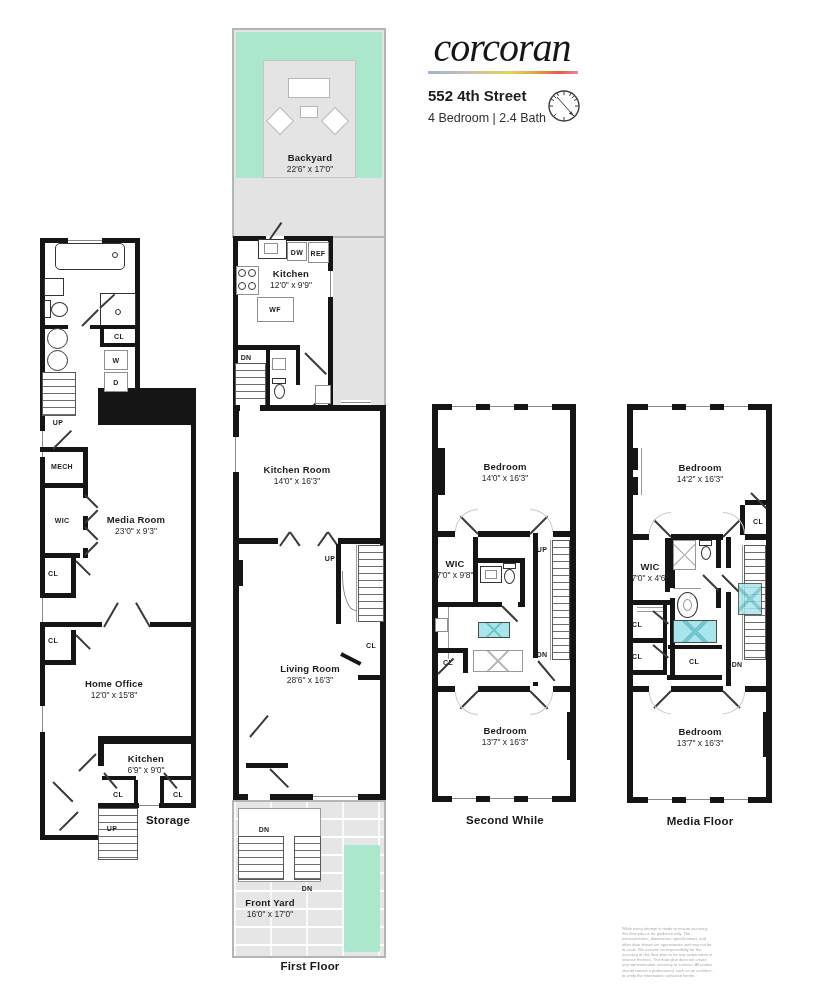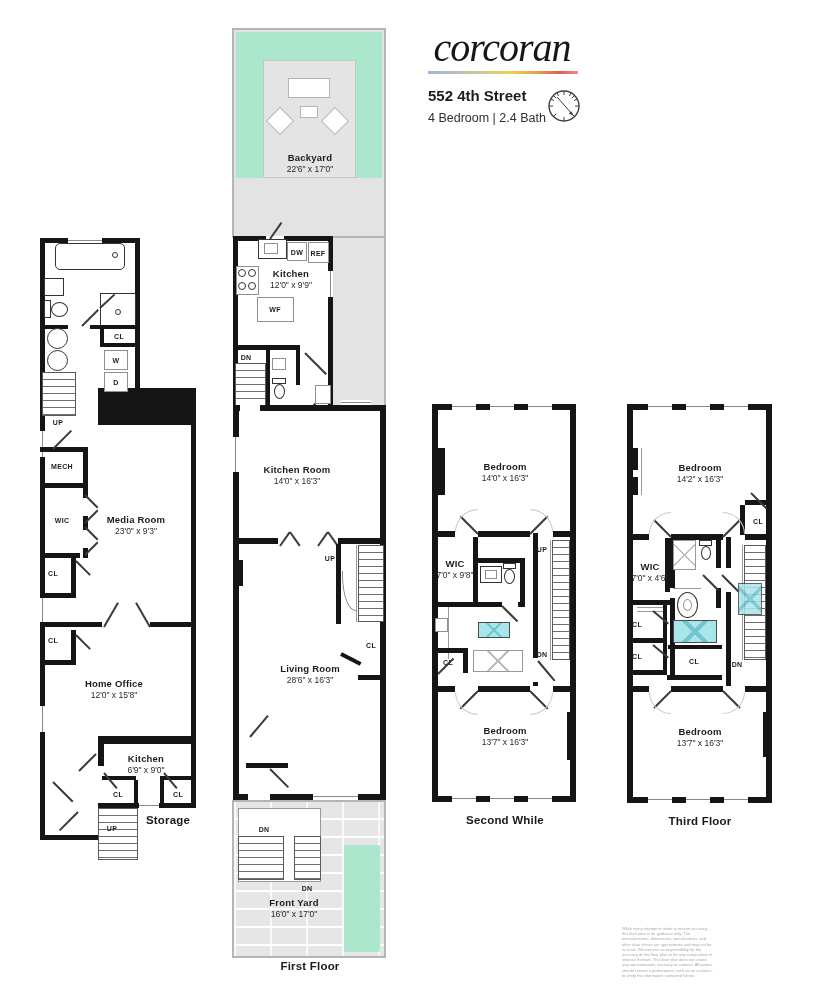--- a/index.html
+++ b/index.html
@@ -266,21 +266,21 @@
     <div class="win-h" style="left:83px;top:768px;width:45px;height:6px"></div>
 
     <div class="lot" style="left:2px;top:774px;width:154px;height:158px;padding:0"></div>
     <div class="pave" style="left:4px;top:776px;width:150px;height:154px"></div>
     <div class="green" style="left:114px;top:819px;width:36px;height:107px;border-radius:2px"></div>
     <div class="abs" style="left:8px;top:782px;width:83px;height:74px;background:#fff;border:1px solid #9a9a9a"></div>
     <div class="st" style="left:8px;top:810px;width:46px;height:44px"></div>
     <div class="tag" style="left:34px;top:803px">DN</div>
     <div class="st" style="left:64px;top:810px;width:27px;height:44px"></div>
     <div class="tag" style="left:77px;top:862px">DN</div>
-    <div class="rl" style="left:64px;top:882px">
+    <div class="rl" style="left:40px;top:882px">
       <div class="nm">Front Yard</div>
       <div class="dm">16'0" x 17'0"</div>
     </div>
     <div class="flabel" style="left:80px;top:940px">First Floor</div>
   </div>
 
   <div class="plan" style="left:430px;top:402px;width:150px;height:430px">
     <div class="wall" style="left:2px;top:2px;width:144px;height:6px"></div>
     <div class="wall" style="left:2px;top:394px;width:144px;height:6px"></div>
     <div class="wall" style="left:2px;top:2px;width:6px;height:398px"></div>
@@ -431,17 +431,17 @@
     <div class="wall" style="left:46px;top:284px;width:52px;height:6px"></div>
     <div class="wall" style="left:120px;top:284px;width:27px;height:6px"></div>
     <div class="leaf" style="left:46px;top:288px;width:24px;transform:rotate(135deg)"></div>
     <div class="arc" style="left:24px;top:290px;width:22px;height:22px;border-left:1px solid #c9c9c9;border-bottom:1px solid #c9c9c9;border-radius:0 0 0 100%"></div>
     <div class="leaf" style="left:98px;top:288px;width:24px;transform:rotate(45deg)"></div>
     <div class="arc" style="left:98px;top:290px;width:22px;height:22px;border-right:1px solid #c9c9c9;border-bottom:1px solid #c9c9c9;border-radius:0 0 100% 0"></div>
     <div class="rl" style="left:75px;top:335px">
       <div class="nm">Bedroom</div>
       <div class="dm">13'7" x 16'3"</div>
     </div>
-    <div class="flabel" style="left:75px;top:419px">Third Floor</div>
+    <div class="flabel" style="left:75px;top:419px">Media Floor</div>
   </div>
 
   <div id="fineprint">While every attempt is made to ensure accuracy, this floor plan is for guidance only. The measurements, dimensions, specifications, and other data shown are approximate and may not be to scale. We assume no responsibility for the accuracy of this floor plan or for any action taken in reliance thereon. This floor plan does not create any representation, warranty or contract. All parties should consult a professional, such as an architect, to verify the information contained herein.</div>
 </div>
 
 </body></html>

